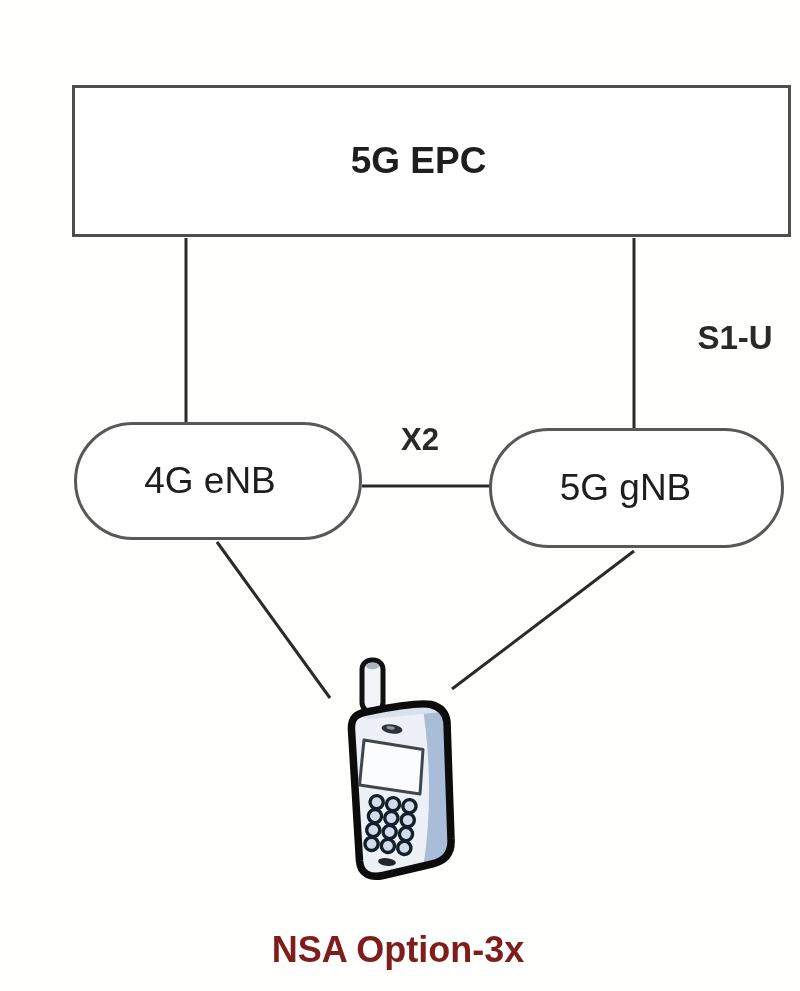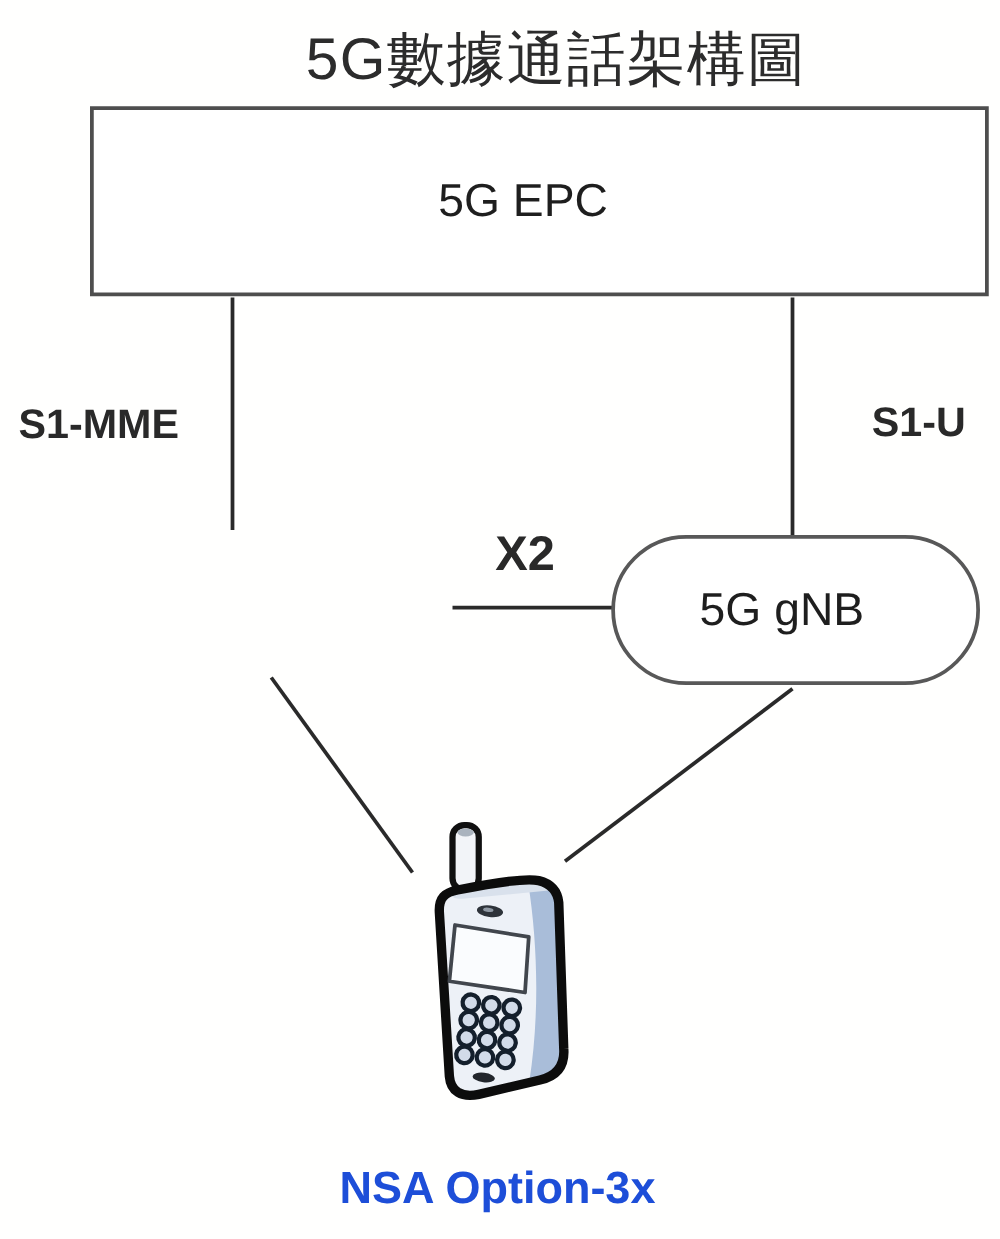--- a/index.html
+++ b/index.html
@@ -15,66 +15,67 @@
   .wires{position:absolute;left:0;top:0;z-index:0;}
   .node{
     position:absolute;box-sizing:border-box;background:#ffffff;z-index:1;
     display:flex;align-items:center;justify-content:center;
     color:#1e1e1e;font-size:37px;font-weight:400;
   }
   .epc{
     left:72px;top:85px;width:719px;height:152px;
     border:3px solid #4e4e4e;
   }
-  .epc .node-label{position:relative;left:-13px;}
+  .epc .node-label{position:relative;left:-13px;font-weight:bold;}
   .stadium{border:3px solid #585858;}
   .enb{left:74px;top:422px;width:288px;height:118px;border-radius:59px;}
   .enb .node-label{position:relative;left:-8px;}
   .gnb{left:489px;top:428px;width:295px;height:120px;border-radius:60px;align-items:center;}
   .gnb .node-label{position:relative;left:-11px;}
   .iface{
     position:absolute;z-index:1;text-align:center;color:#292929;
     font-size:33px;font-weight:600;white-space:nowrap;
   }
   .s1mme{left:2px;top:320px;width:154px;}
   .s1u{left:676px;top:319px;width:86px;margin-left:16px;}
-  .x2{left:393px;top:422px;width:54px;font-size:39px;}
+  .x2{left:393px;top:422px;width:54px;font-size:31px;}
   .phone{position:absolute;left:330px;top:655px;z-index:1;}
   .caption{
     position:absolute;left:398px;top:929px;transform:translateX(-50%);
-    font-size:36px;font-weight:600;color:#1d4ed8;white-space:nowrap;
+    font-size:36px;font-weight:600;color:#7f1d1d;white-space:nowrap;
   }
 </style>
 </head>
 <body>
 
 <div class="canvas">
 
-  <h1 class="title">5G數據通話架構圖</h1>
 
   <svg class="wires" width="800" height="991" viewBox="0 0 800 991">
     <g stroke="#2a2a2a" stroke-width="3" fill="none">
       <line x1="186" y1="238" x2="186" y2="424"></line>
       <line x1="634" y1="238" x2="634" y2="430"></line>
       <line x1="362" y1="486" x2="490" y2="486"></line>
       <line x1="217" y1="542" x2="330" y2="698"></line>
       <line x1="634" y1="551" x2="452" y2="689"></line>
     </g>
   </svg>
 
   <div class="node epc">
     <span class="node-label">5G EPC</span>
   </div>
 
+  <div class="node stadium enb">
+    <span class="node-label">4G eNB</span>
+  </div>
 
   <div class="node stadium gnb">
     <span class="node-label">5G gNB</span>
   </div>
 
-  <div class="iface s1mme">S1-MME</div>
   <div class="iface s1u">S1-U</div>
   <div class="iface x2">X2</div>
 
   <svg class="phone" width="132" height="230" viewBox="0 0 132 230">
 
     <g>
       <rect x="32" y="5" width="21" height="52" rx="9.5" fill="#f2f4f8" stroke="#101010" stroke-width="5"></rect>
       <ellipse cx="42.5" cy="11" rx="6.5" ry="3.2" fill="#aab3be"></ellipse>
     </g>
 

